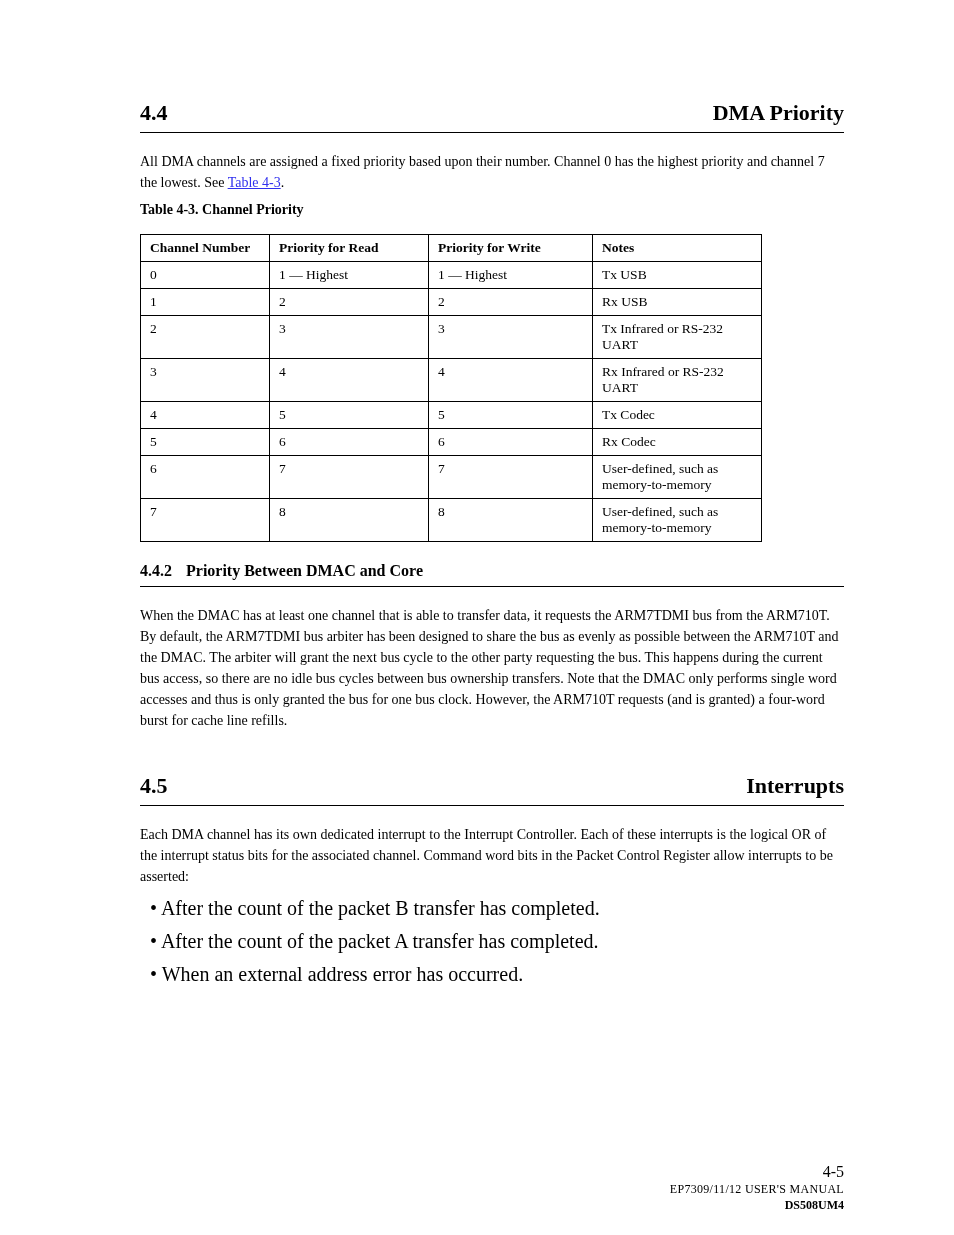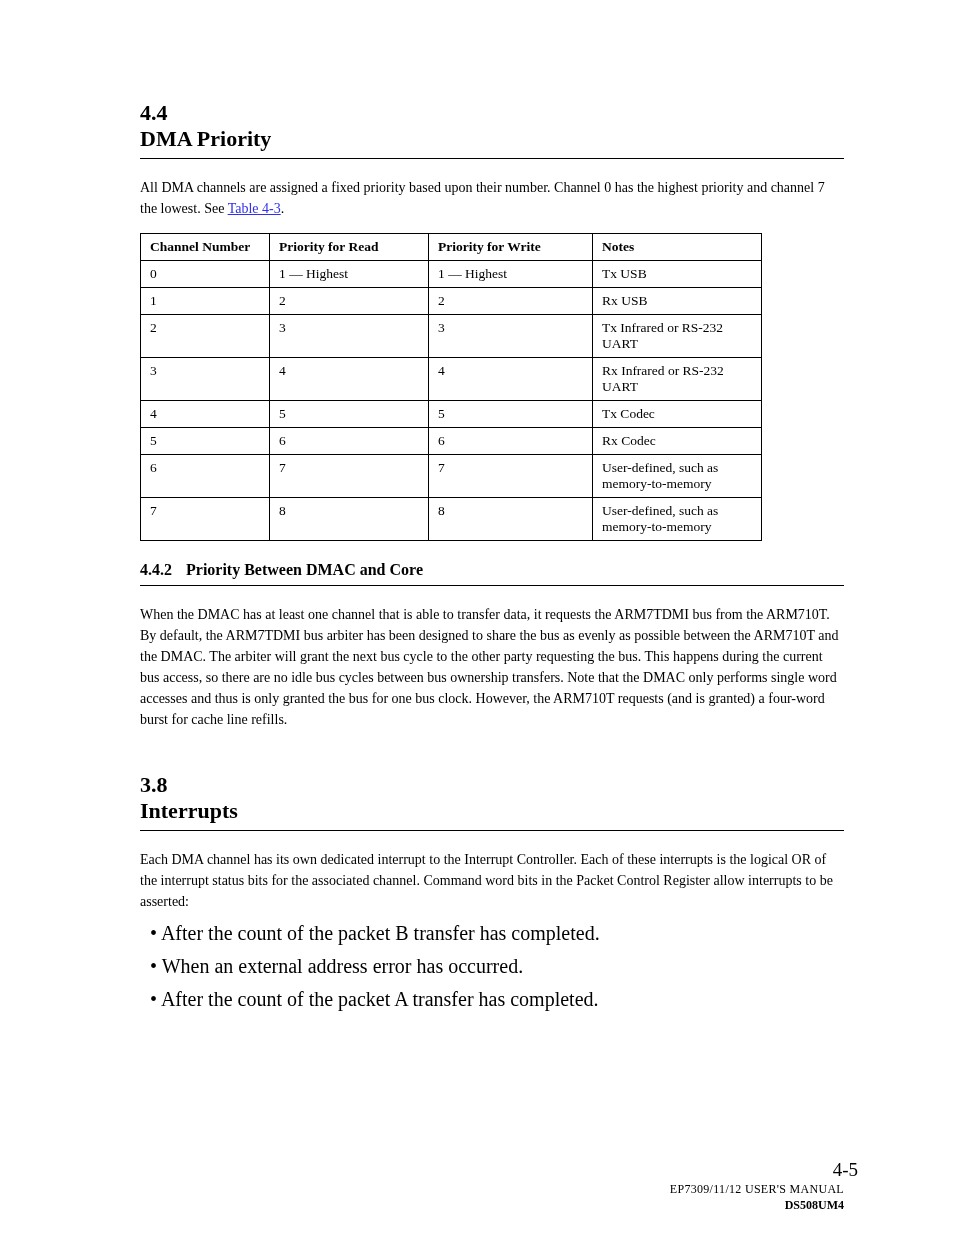--- a/index.html
+++ b/index.html
@@ -14,21 +14,20 @@
   }
   .page {
     padding: 100px 110px 60px 140px;
     box-sizing: border-box;
   }
   .section-header {
     display: flex;
     justify-content: space-between;
     align-items: baseline;
     margin-bottom: 4px;
-    flex-direction: column;
   }
   .sec-num {
     font-size: 22px;
     font-weight: bold;
   }
   .sec-title {
     font-size: 22px;
     font-weight: bold;
   }
   .hr {
@@ -84,22 +83,22 @@
     line-height: 1.5;
     margin: 3px 0 3px 24px;
     text-indent: -14px;
   }
   .list-item::before {
     content: "• ";
   }
   .footer-pagenum {
     position: absolute;
     bottom: 54px;
-    right: 96px;
-    font-size: 19px;
+    right: 110px;
+    font-size: 16px;
   }
   .footer-docid {
     position: absolute;
     bottom: 38px;
     right: 110px;
     font-size: 12px;
     letter-spacing: 0.3px;
   }
   .footer-pub {
     position: absolute;
@@ -119,20 +118,21 @@
     <span class="sec-title">DMA Priority</span>
   </div>
   <hr class="hr">
 
 
   <p class="body-text">
     <span>All DMA channels are assigned a fixed priority based upon their number. Channel 0 has the highest priority and channel 7 the lowest. See </span>
     <a href="#" class="xref">Table 4-3</a><span>.</span>
   </p>
 
+  <div class="body-text" style="font-weight:bold;">Table 4-3. Channel Priority</div>
 
   <table class="priority">
     <thead>
       <tr>
         <th class="col-channel">Channel Number</th>
         <th class="col-read">Priority for Read</th>
         <th class="col-write">Priority for Write</th>
         <th class="col-notes">Notes</th>
       </tr>
     </thead>
@@ -189,27 +189,27 @@
   </table>
 
   <div class="subsection">
     <span class="subsec-num">4.4.2</span>
     <span class="subsec-title">Priority Between DMAC and Core</span>
   </div>
   <hr class="hr">
   <p class="body-text">When the DMAC has at least one channel that is able to transfer data, it requests the ARM7TDMI bus from the ARM710T. By default, the ARM7TDMI bus arbiter has been designed to share the bus as evenly as possible between the ARM710T and the DMAC. The arbiter will grant the next bus cycle to the other party requesting the bus. This happens during the current bus access, so there are no idle bus cycles between bus ownership transfers. Note that the DMAC only performs single word accesses and thus is only granted the bus for one bus clock. However, the ARM710T requests (and is granted) a four-word burst for cache line refills.</p>
 
   <div class="section-header" style="margin-top:42px;">
-    <span class="sec-num">3.8</span>
+    <span class="sec-num">4.5</span>
     <span class="sec-title">Interrupts</span>
   </div>
   <hr class="hr">
   <p class="body-text">Each DMA channel has its own dedicated interrupt to the Interrupt Controller. Each of these interrupts is the logical OR of the interrupt status bits for the associated channel. Command word bits in the Packet Control Register allow interrupts to be asserted:</p>
 
   <div class="list-item">After the count of the packet B transfer has completed.</div>
+  <div class="list-item">After the count of the packet A transfer has completed.</div>
   <div class="list-item">When an external address error has occurred.</div>
-  <div class="list-item">After the count of the packet A transfer has completed.</div>
 
 </div>
 
 <div class="footer-pagenum">4-5</div>
 <div class="footer-docid">EP7309/11/12 USER'S MANUAL</div>
 <div class="footer-pub">DS508UM4</div>
 
 </body></html>

